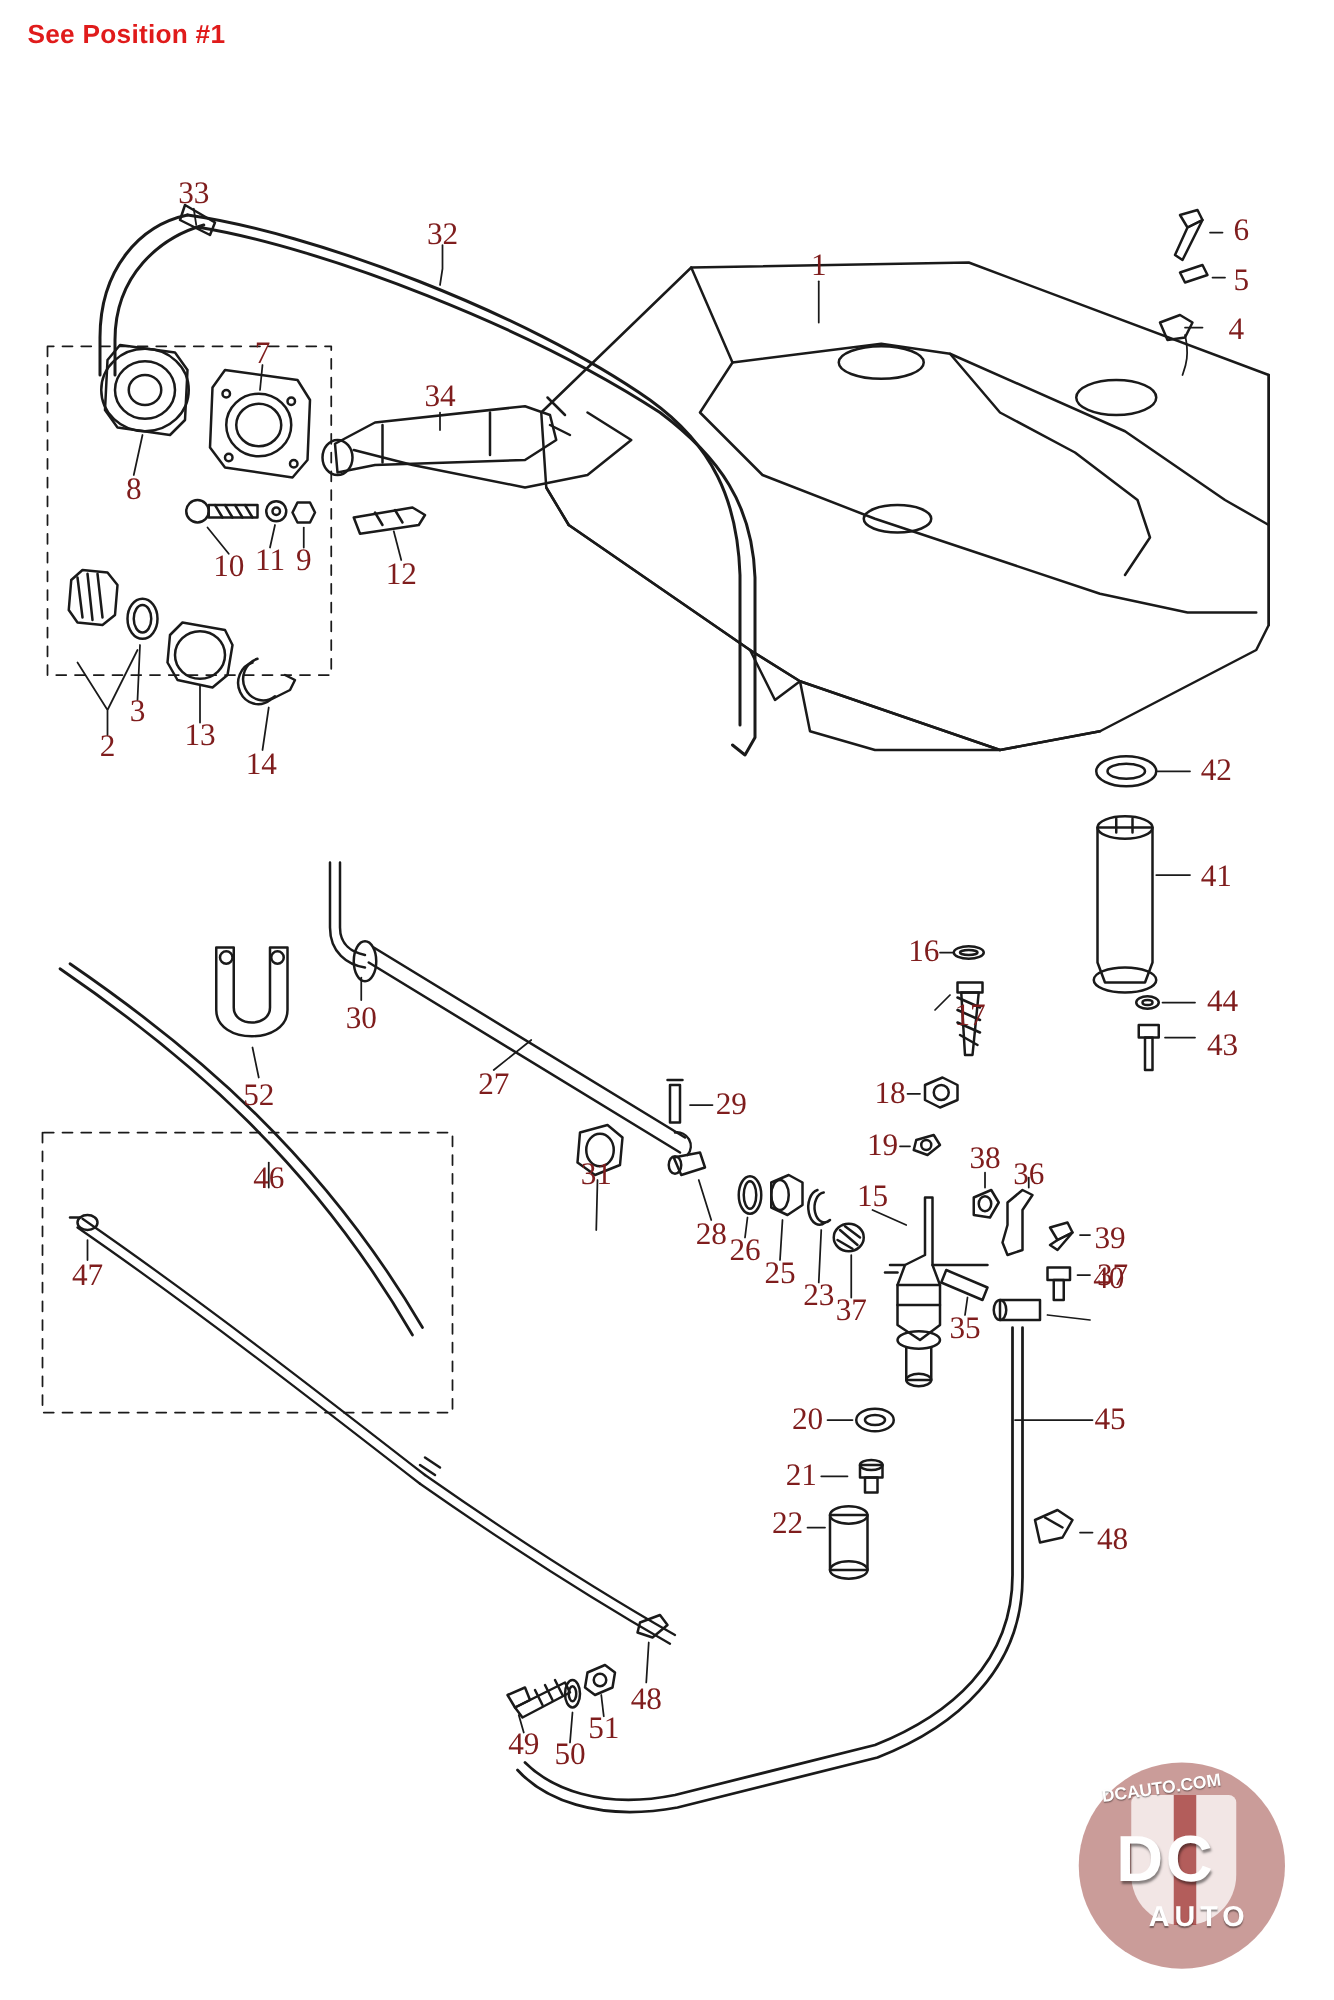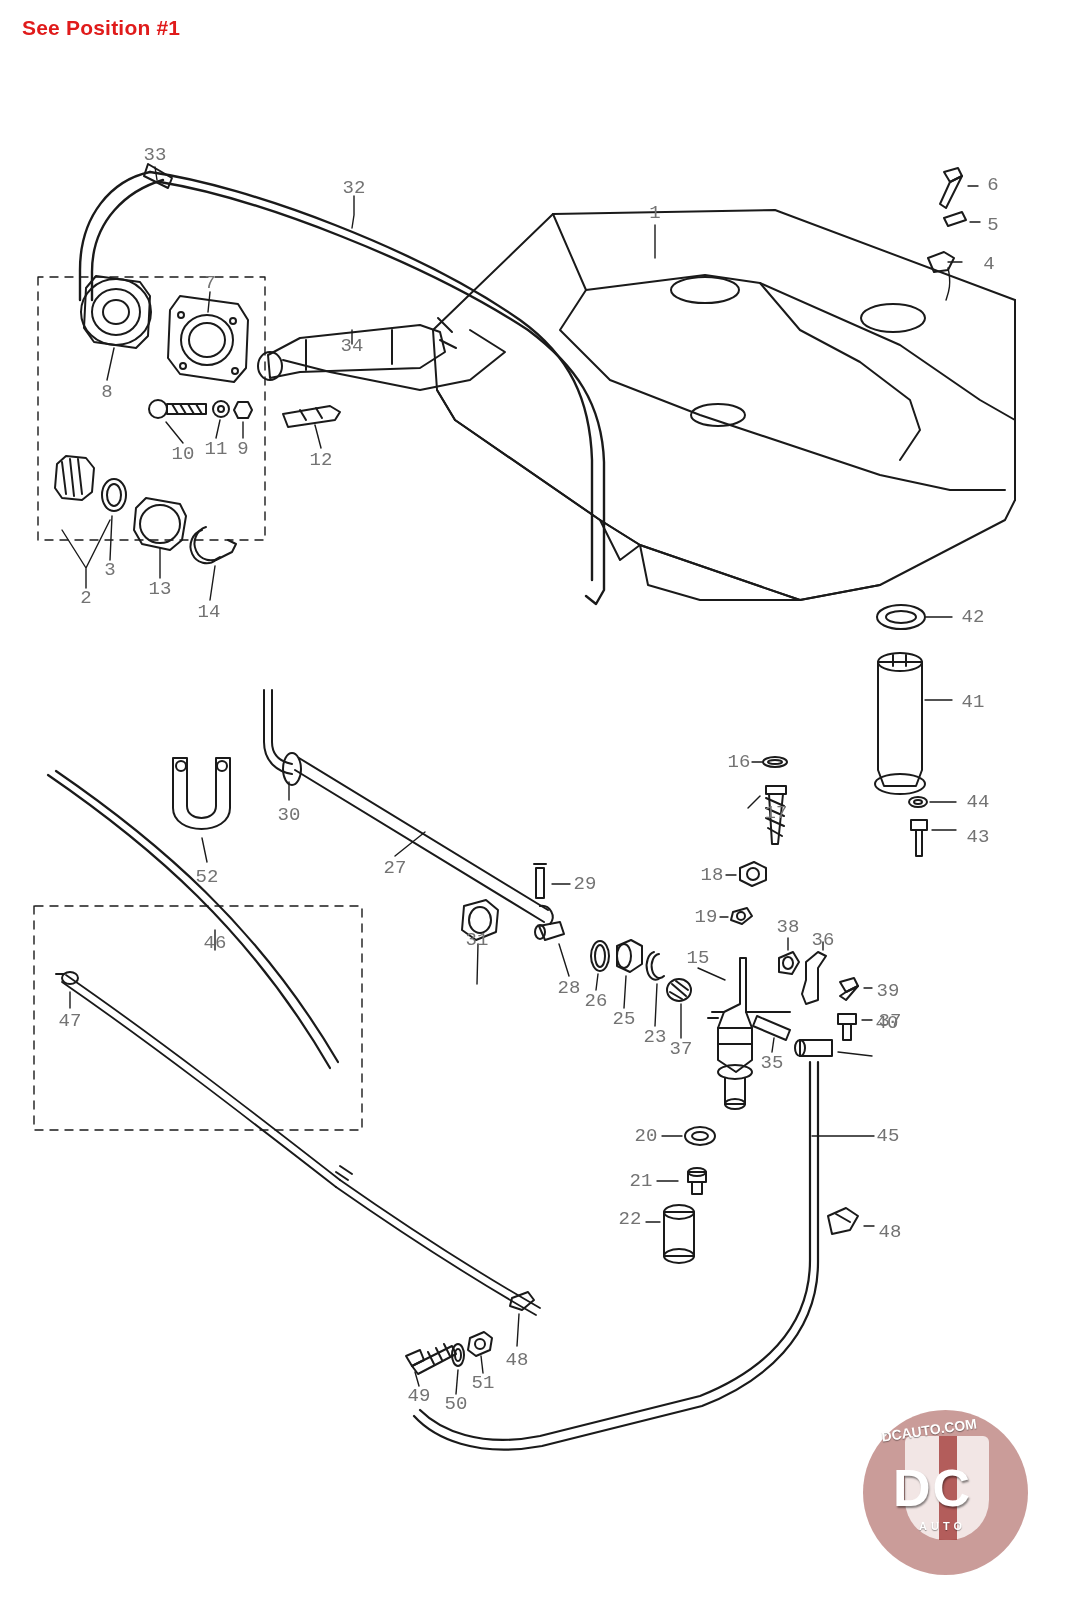--- a/index.html
+++ b/index.html
@@ -30,23 +30,23 @@
     letter-spacing: 0.2px;
   }
   svg.art {
     position: absolute;
     left: 0; top: 0;
     width: 1067px;
     height: 1600px;
   }
   .callout {
     position: absolute;
-    font-size: 19px;
-    color: #737373;
-    font-family: Liberation Mono, monospace;
+    font-size: 25px;
+    color: #7f1d1d;
+    font-family: Liberation Serif, serif;
     white-space: nowrap;
     transform: translate(-50%, -50%);
   }
   
   #watermark {
     position: absolute;
     right: 14px;
     bottom: 10px;
     width: 200px;
     height: 190px;
@@ -88,21 +88,21 @@
     left: 40px; top: 58px;
     font-size: 52px;
     font-weight: bold;
     color: #ffffff;
     letter-spacing: 2px;
     text-shadow: 1px 2px 2px rgba(0,0,0,.45);
   }
   #wm-auto {
     position: absolute;
     left: 66px; top: 120px;
-    font-size: 11px;
+    font-size: 23px;
     font-weight: bold;
     color: #ffffff;
     letter-spacing: 4px;
     text-shadow: 0 1px 1px rgba(0,0,0,.4);
   }
 </style>
 </head>
 <body>
 
 <div id="stage">
@@ -396,21 +396,21 @@
   <div class="callout" style="left:681px; top:1049px;">37</div>
   <div class="callout" style="left:624px; top:1019px;">25</div>
   <div class="callout" style="left:596px; top:1001px;">26</div>
   <div class="callout" style="left:395px; top:868px;">27</div>
   <div class="callout" style="left:569px; top:988px;">28</div>
   <div class="callout" style="left:585px; top:884px;">29</div>
   <div class="callout" style="left:289px; top:815px;">30</div>
   <div class="callout" style="left:477px; top:940px;">31</div>
   <div class="callout" style="left:354px; top:188px;">32</div>
   <div class="callout" style="left:155px; top:155px;">33</div>
-  <div class="callout" style="left:352px; top:318px;margin-top:28px;">34</div>
+  <div class="callout" style="left:352px; top:318px;">34</div>
   <div class="callout" style="left:772px; top:1063px;">35</div>
   <div class="callout" style="left:823px; top:940px;">36</div>
   <div class="callout" style="left:890px; top:1021px;">37</div>
   <div class="callout" style="left:788px; top:927px;">38</div>
   <div class="callout" style="left:888px; top:991px;">39</div>
   <div class="callout" style="left:887px; top:1023px;">40</div>
   <div class="callout" style="left:973px; top:702px;">41</div>
   <div class="callout" style="left:973px; top:617px;">42</div>
   <div class="callout" style="left:978px; top:837px;">43</div>
   <div class="callout" style="left:978px; top:802px;">44</div>

